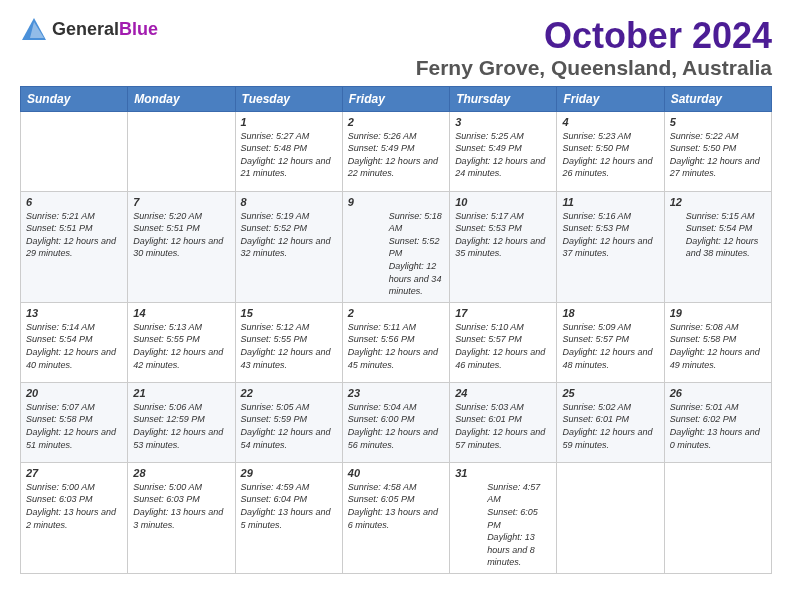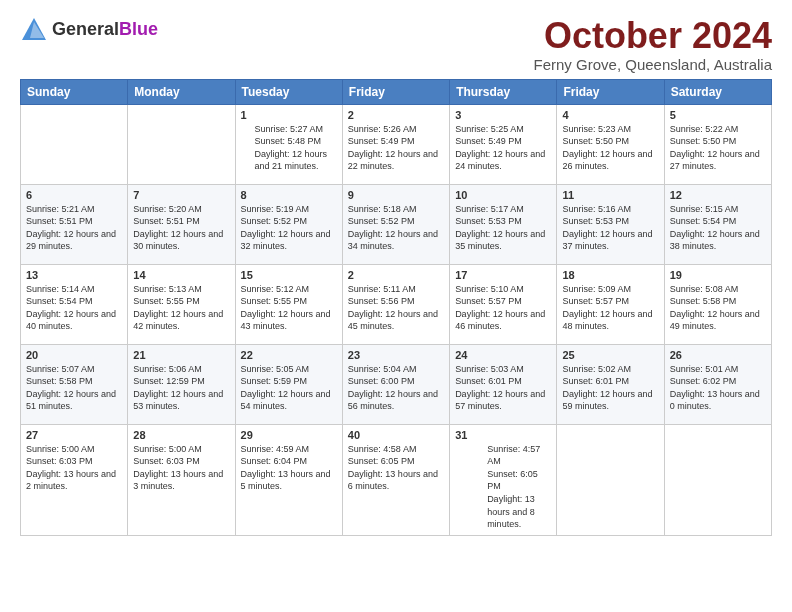--- a/index.html
+++ b/index.html
@@ -40,31 +40,33 @@
     .logo-icon {
       width: 28px;
       height: 28px;
     }
     .title-block {
       text-align: right;
     }
     .month-title {
       font-size: 36px;
       font-weight: bold;
-      color: #7f1d1d;
+      color: #4c1d95;
       line-height: 1.1;
     }
     .location-title {
-      font-size: 15px;
+      font-size: 21px;
       color: #555;
+      font-weight: bold;
     }
     .calendar {
       width: 100%;
       border-collapse: collapse;
       border: 1px solid #ccc;
+      font-style: italic;
     }
     .calendar th {
       background-color: #4a7fc1;
       color: #fff;
       font-size: 12px;
       font-weight: bold;
       padding: 5px 6px;
       text-align: left;
       border: 1px solid #3a6aad;
     }
@@ -132,21 +134,21 @@
           <th>Saturday</th>
         </tr>
     </thead>
     <tbody id="calendar-body">
 
     <tr>
           <td></td>
           <td></td>
           <td>
             <span class="day-number">1</span>
-            <div class="day-info" style="white-space: pre-line; margin-left: 14px;">Sunrise: 5:27 AM
+            <div class="day-info" style="white-space: pre-line;">Sunrise: 5:27 AM
 Sunset: 5:48 PM
 Daylight: 12 hours and 21 minutes.</div>
           </td>
           <td>
             <span class="day-number">2</span>
             <div class="day-info" style="white-space: pre-line;">Sunrise: 5:26 AM
 Sunset: 5:49 PM
 Daylight: 12 hours and 22 minutes.</div>
           </td>
           <td>
@@ -182,39 +184,39 @@
 Daylight: 12 hours and 30 minutes.</div>
           </td>
           <td>
             <span class="day-number">8</span>
             <div class="day-info" style="white-space: pre-line;">Sunrise: 5:19 AM
 Sunset: 5:52 PM
 Daylight: 12 hours and 32 minutes.</div>
           </td>
           <td>
             <span class="day-number">9</span>
-            <div class="day-info" style="white-space: pre-line;">Sunrise: 5:18 AM
+            <div class="day-info" style="white-space: pre-line; margin-left: 41px;">Sunrise: 5:18 AM
 Sunset: 5:52 PM
 Daylight: 12 hours and 34 minutes.</div>
           </td>
           <td>
             <span class="day-number">10</span>
             <div class="day-info" style="white-space: pre-line;">Sunrise: 5:17 AM
 Sunset: 5:53 PM
 Daylight: 12 hours and 35 minutes.</div>
           </td>
           <td>
             <span class="day-number">11</span>
             <div class="day-info" style="white-space: pre-line;">Sunrise: 5:16 AM
 Sunset: 5:53 PM
 Daylight: 12 hours and 37 minutes.</div>
           </td>
           <td>
             <span class="day-number">12</span>
-            <div class="day-info" style="white-space: pre-line;">Sunrise: 5:15 AM
+            <div class="day-info" style="white-space: pre-line; margin-left: 16px;">Sunrise: 5:15 AM
 Sunset: 5:54 PM
 Daylight: 12 hours and 38 minutes.</div>
           </td>
         </tr>
         <tr>
           <td>
             <span class="day-number">13</span>
             <div class="day-info" style="white-space: pre-line;">Sunrise: 5:14 AM
 Sunset: 5:54 PM
 Daylight: 12 hours and 40 minutes.</div>

